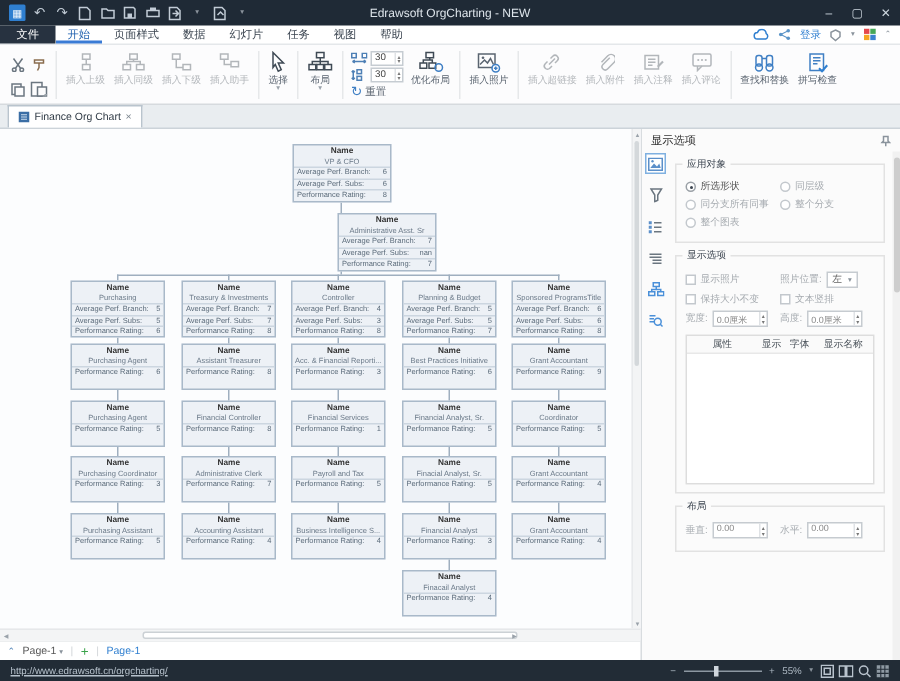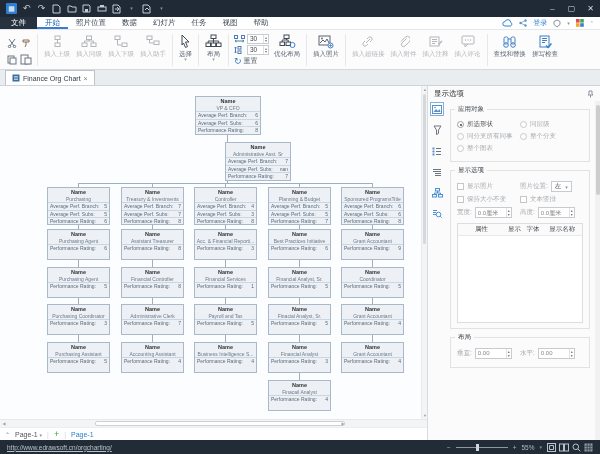--- a/index.html
+++ b/index.html
@@ -135,31 +135,32 @@
       </span>
     <span class="qicon mcaret">▾</span>
     <span class="qicon">
         <svg width="9" height="10" viewBox="0 0 9 10">
           <path d="M1 1h5l2 2v6H1z" fill="none" stroke="#c2ccd6"></path>
           <path d="M3 6l2-2 2 2" stroke="#c2ccd6" fill="none"></path>
         </svg>
       </span>
     <span class="qicon mcaret">▾</span>
   </div>
+  <div class="wtitle">Edrawsoft OrgCharting - NEW</div>
   <div class="winbtns">
     <span class="winbtn">–</span>
     <span class="winbtn">▢</span>
     <span class="winbtn">✕</span>
   </div>
 </div>
 
 <div class="menubar">
   <span class="menu-file">文件</span>
   <span class="menu-item active">开始</span>
-  <span class="menu-item">照片位置</span>
+  <span class="menu-item">页面样式</span>
   <span class="menu-item">数据</span>
   <span class="menu-item">幻灯片</span>
   <span class="menu-item">任务</span>
   <span class="menu-item">视图</span>
   <span class="menu-item">帮助</span>
   <div class="menubar-right">
     <span>
         <svg width="11" height="8" viewBox="0 0 11 8">
           <path d="M3 7a2.2 2.2 0 010-4.4A3 3 0 018.8 3.4 2 2 0 018.5 7z" fill="none" stroke="#2f7fd0"></path>
         </svg>

